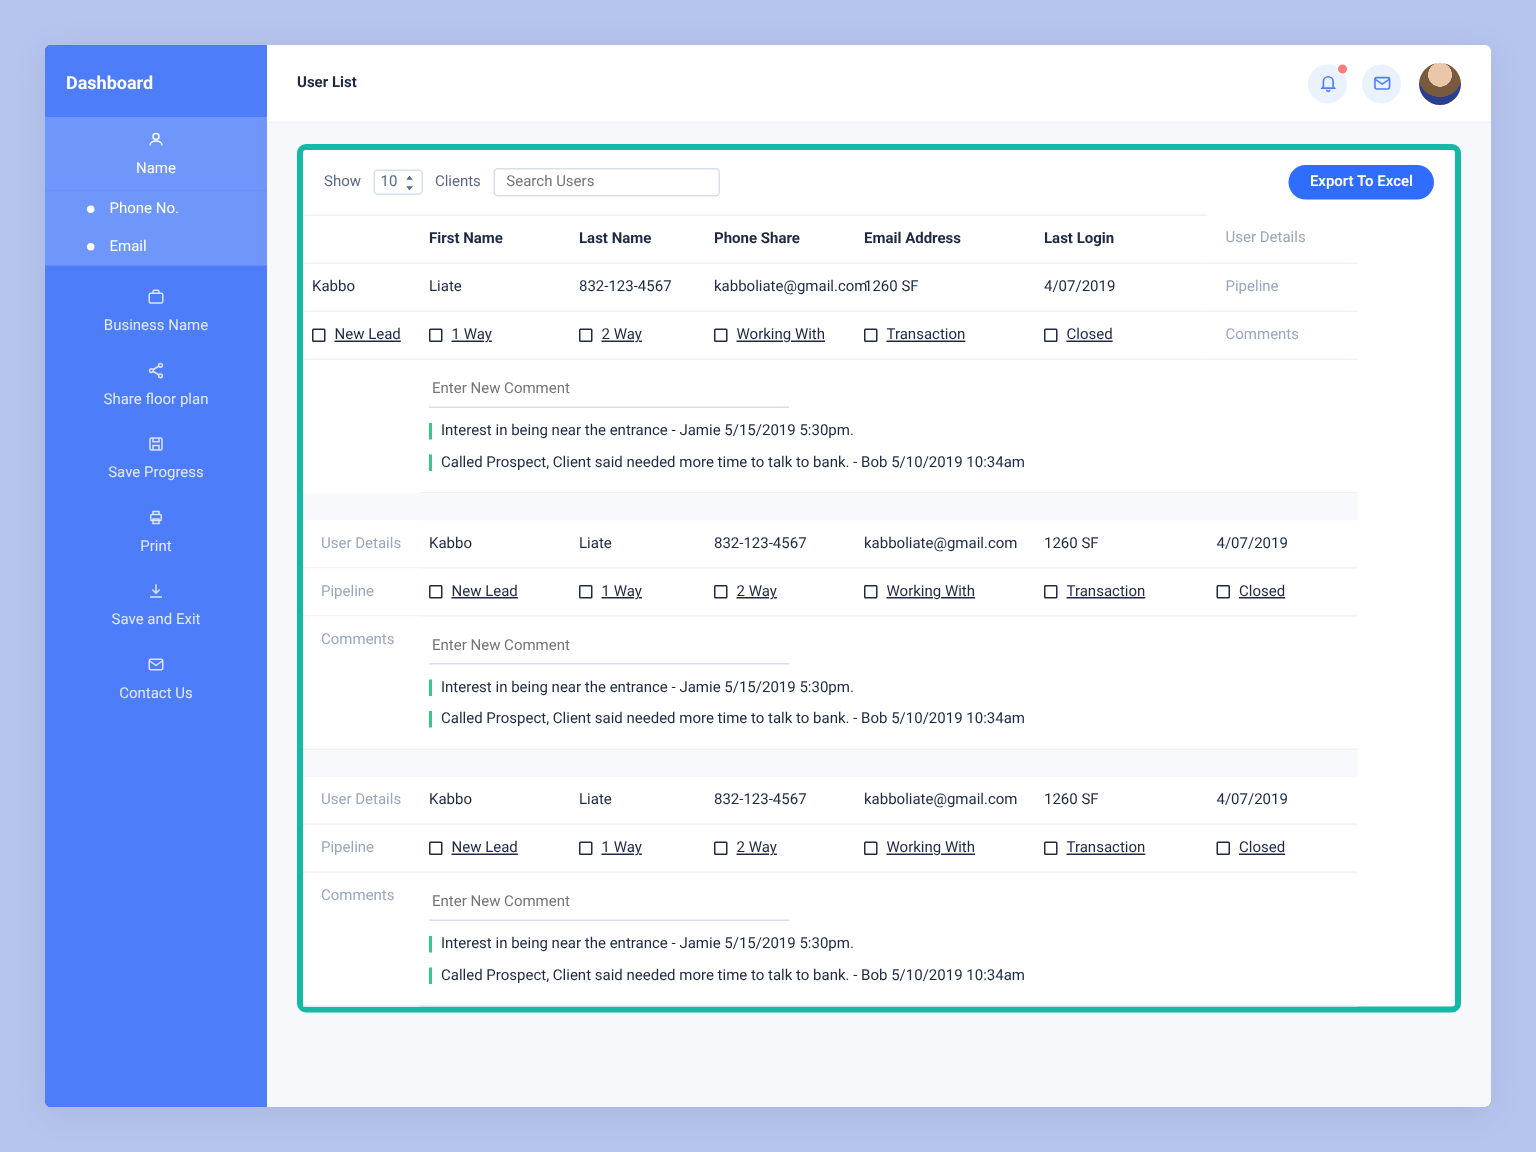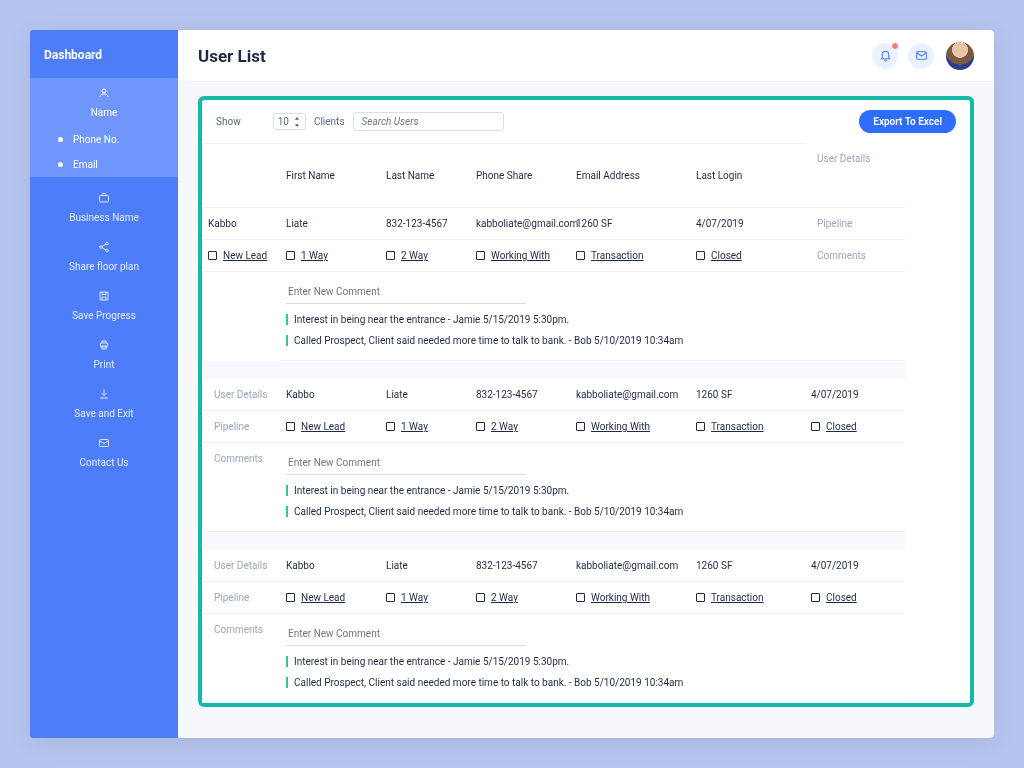--- a/index.html
+++ b/index.html
@@ -8,35 +8,35 @@
 .sidebar { width:148px; background:#4e7df9; color:#fff; font-size:10px; display:flex; flex-direction:column; }
 .sidebar .title { font-weight:700; font-size:12px; padding:18px 14px 16px; }
 .sidebar .group { padding:0 0 6px 0; }
 .sidebar .item { display:flex; align-items:center; gap:8px; padding:9px 14px; cursor:pointer; color:#e3eaff;flex-direction:column; }
 .sidebar .item.active { background:#6f97fb; color:#fff; }
 .sidebar .item svg { width:12px; height:12px; opacity:.95; flex-shrink:0; }
 .sidebar .sub { padding:7px 14px 7px 28px; display:flex; align-items:center; gap:10px; background:#6f97fb; cursor:pointer; color:#fff; }
 .sidebar .sub .dot { width:5px; height:5px; border-radius:50%; background:#fff; flex-shrink:0; }
 .content { flex:1; display:flex; flex-direction:column; background:#f6f8fc; }
 .topbar { height:52px; background:#fff; display:flex; align-items:center; padding:0 20px; border-bottom:1px solid #eef1f7; }
-.page-title { font-weight:700; font-size:17px; color:#1e2a44; }
+.page-title { font-weight:700; font-size:10px; color:#1e2a44; }
 .topbar .spacer { flex:1; }
 .circ { width:26px; height:26px; border-radius:50%; background:#eaf1ff; display:flex; align-items:center; justify-content:center; margin-left:10px; cursor:pointer; position:relative; color:#4e7df9; }
 .circ svg { width:13px; height:13px; }
 .circ .badge { position:absolute; top:-1px; right:-1px; width:8px; height:8px; background:#ff7a7a; border-radius:50%; border:1.5px solid #fff; }
 .avatar { width:28px; height:28px; border-radius:50%; margin-left:12px; cursor:pointer; background: radial-gradient(circle at 50% 28%, #e9c7a8 0 32%, #7a5a3e 33% 60%, #2a3d8f 61% 100%); }
 .main { flex:1; padding:14px 20px 20px; overflow:auto; }
 .panel { background:#fff; border:4px solid #14b8a6; border-radius:6px; }
 .toolbar { display:flex; align-items:center; gap:8px; padding:10px 14px; font-size:10px; color:#5a6a85; }
-.step { display:inline-flex; align-items:center; border:1px solid #d7deec; border-radius:3px; padding:2px 4px; gap:4px;margin-left:24px; }
+.step { display:inline-flex; align-items:center; border:1px solid #d7deec; border-radius:3px; padding:2px 4px; gap:4px; }
 .step svg { width:8px; height:10px; }
-.search { border:1px solid #d7deec; border-radius:3px; padding:3px 8px; font-size:10px; color:#9aa6bd; min-width:110px; background:#fff;font-style:italic; }
+.search { border:1px solid #d7deec; border-radius:3px; padding:3px 8px; font-size:10px; color:#9aa6bd; min-width:110px; background:#fff; }
 .export { margin-left:auto; background:#2f6dff; color:#fff; border:none; border-radius:14px; padding:6px 14px; font-size:10px; font-weight:600; cursor:pointer; }
 .grid { display:grid; grid-template-columns:78px 100px 90px 100px 120px 115px 100px; font-size:10px; }
-.hdr { font-weight:400; padding:26px 6px; color:#1e2a44; border-top:1px solid #eef1f7; border-bottom:1px solid #eef1f7; background:#fff; }
+.hdr { font-weight:700; padding:10px 6px; color:#1e2a44; border-top:1px solid #eef1f7; border-bottom:1px solid #eef1f7; background:#fff; }
 .lab { padding:10px 12px; color:#9aa6bd; border-bottom:1px solid #eef1f7; background:#fff; font-size:10px; }
 .cell { padding:10px 6px; color:#1e2a44; border-bottom:1px solid #eef1f7; }
 .chkcell { display:flex; align-items:center; gap:6px;text-decoration:underline; }
 .chkcell .box { width:9px; height:9px; border:1.5px solid #1e2a44; border-radius:1px; flex-shrink:0; }
 .comments-wrap { grid-column:2 / -1; padding:10px 6px 14px; border-bottom:1px solid #eef1f7; }
 .cinput { border:none; border-bottom:1px solid #d7deec; padding:4px 2px 6px; font-size:10px; color:#9aa6bd; width:240px; background:transparent; }
 .cline { display:flex; gap:6px; margin-top:10px; font-size:10px; color:#1e2a44; }
 .cline .bar { width:2px; background:#34c98b; flex-shrink:0; }
 .block-gap { height:18px; grid-column:1 / -1; background:#f8f9fc; }
 </style>

